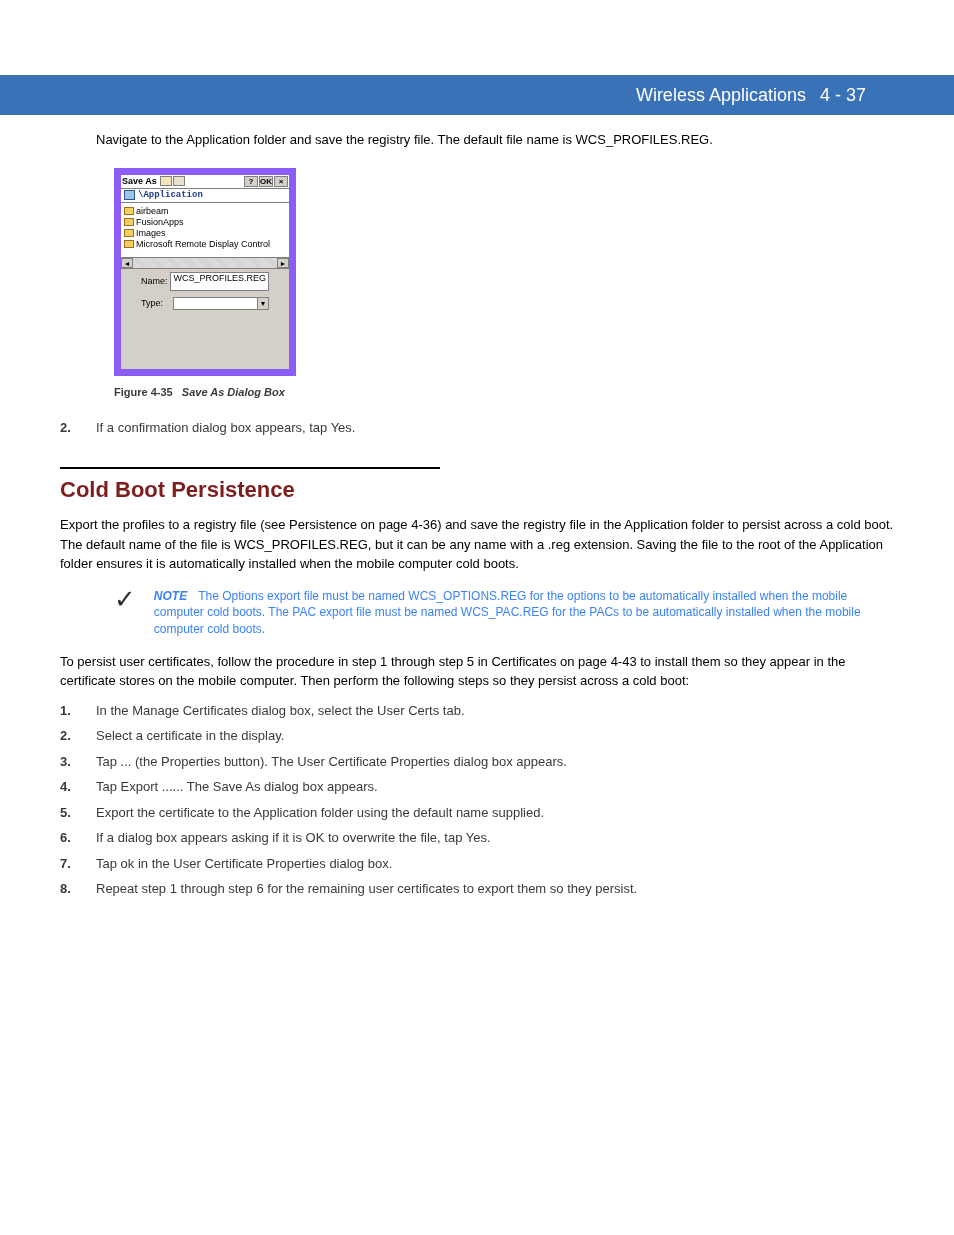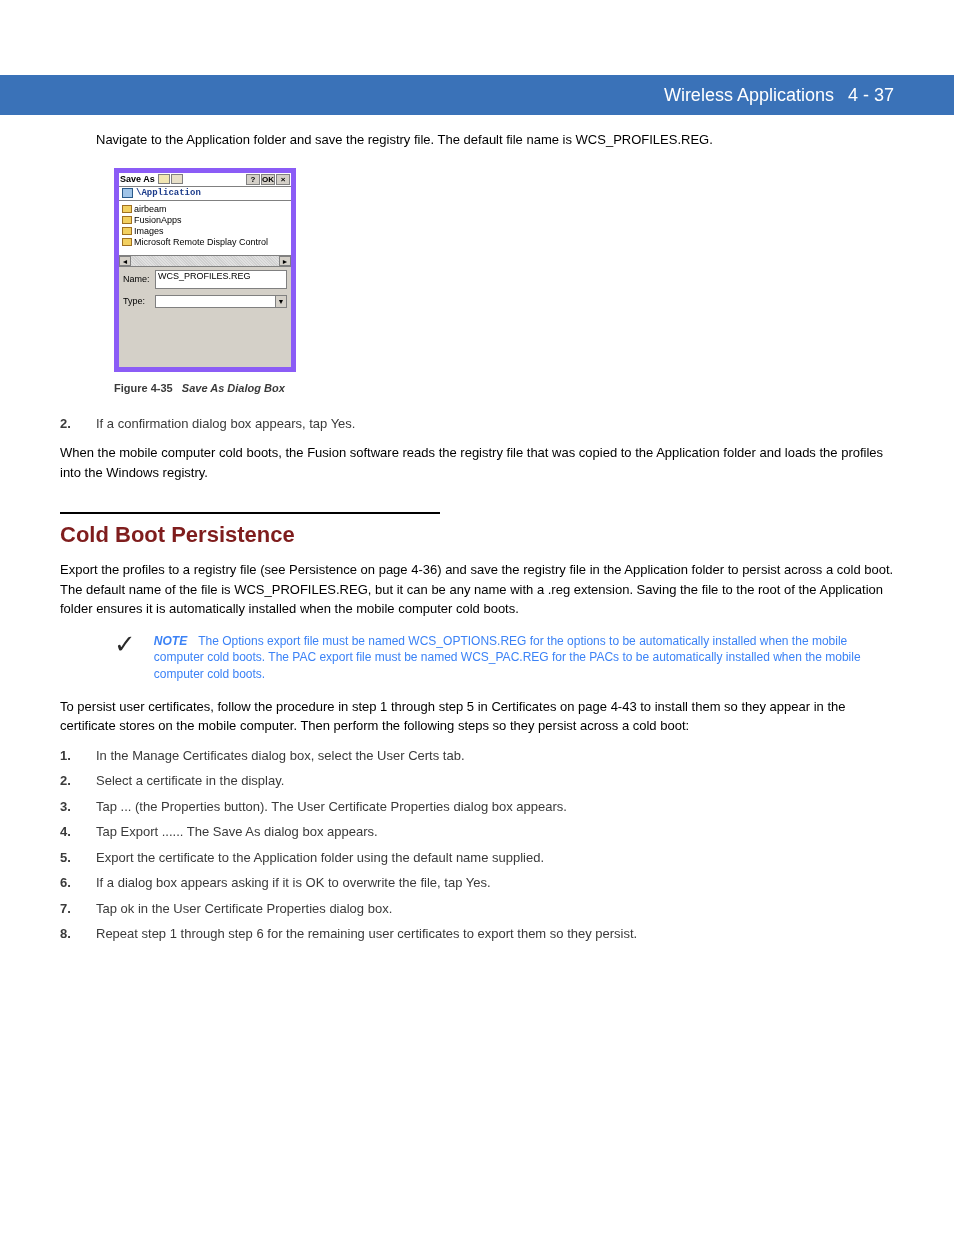--- a/index.html
+++ b/index.html
@@ -14,38 +14,38 @@
     position: absolute;
     top: 75px;
     left: 0;
     right: 0;
     height: 40px;
     background: #3a72b8;
     color: #ffffff;
     display: flex;
     justify-content: flex-end;
     align-items: center;
-    padding-right: 60px;
+    padding-right: 88px;
     font-size: 18px;
   }
   .header-title { font-weight: 400; margin-right: 14px; }
   .header-page { font-weight: 400; }
   .content { position: absolute; top: 130px; left: 60px; right: 60px; }
   .body-text {
     font-size: 13px;
     color: #000000;
     line-height: 1.5;
     margin-bottom: 10px;
   }
   .dialog-wrap {
     margin: 18px 0 10px 54px;
     width: 182px;
   }
   .dialog {
-    border: 5px solid #8b5cf6;
+    border: 7px solid #8b5cf6;
     background: #d4d0c8;
     font-family: Tahoma, Arial, sans-serif;
     font-size: 9px;
     color: #000;
   }
   .dlg-titlebar {
     background: #ffffff;
     display: flex;
     align-items: center;
     height: 14px;
@@ -112,21 +112,21 @@
     background: #d4d0c8;
     border: 1px solid #808080;
     font-size: 7px;
     text-align: center;
     line-height: 9px;
   }
   .scroll-track { flex: 1; background: repeating-linear-gradient(45deg,#e0e0e0,#e0e0e0 1px,#d0d0d0 1px,#d0d0d0 2px); }
   .dlg-row {
     display: flex;
     align-items: center;
-    padding: 3px 4px;
+    padding: 3px 20px;
   }
   .dlg-label { width: 32px; font-size: 9px; }
   .dlg-input {
     flex: 1;
     height: 19px;
     border: 1px solid #808080;
     background: #ffffff;
     font-size: 9px;
     padding: 0 2px;
     line-height: 11px;
@@ -263,21 +263,20 @@
 
   <div class="figure-caption">
     <span class="fig-label">Figure 4-35</span>&nbsp;&nbsp;&nbsp;<span style="font-style:italic;font-weight:bold;">Save As Dialog Box</span>
   </div>
 
   <div class="numbered">
     <div class="numbered-num">2.</div>
     <div class="numbered-body">If a confirmation dialog box appears, tap Yes.</div>
   </div>
 
-  <div class="body-text" style="margin-top:10px;">When the mobile computer cold boots, the Fusion software reads the registry file that was copied to the Application folder and loads the profiles into the Windows registry.</div>
 
   <hr class="section-rule">
   <div class="section-title">Cold Boot Persistence</div>
 
   <div class="body-text">Export the profiles to a registry file (see Persistence on page 4-36) and save the registry file in the Application folder to persist across a cold boot. The default name of the file is WCS_PROFILES.REG, but it can be any name with a .reg extension. Saving the file to the root of the Application folder ensures it is automatically installed when the mobile computer cold boots.</div>
 
   <div class="note-block">
     <div class="note-check">✓</div>
     <div class="note-text">
       <span class="note-label">NOTE</span>

